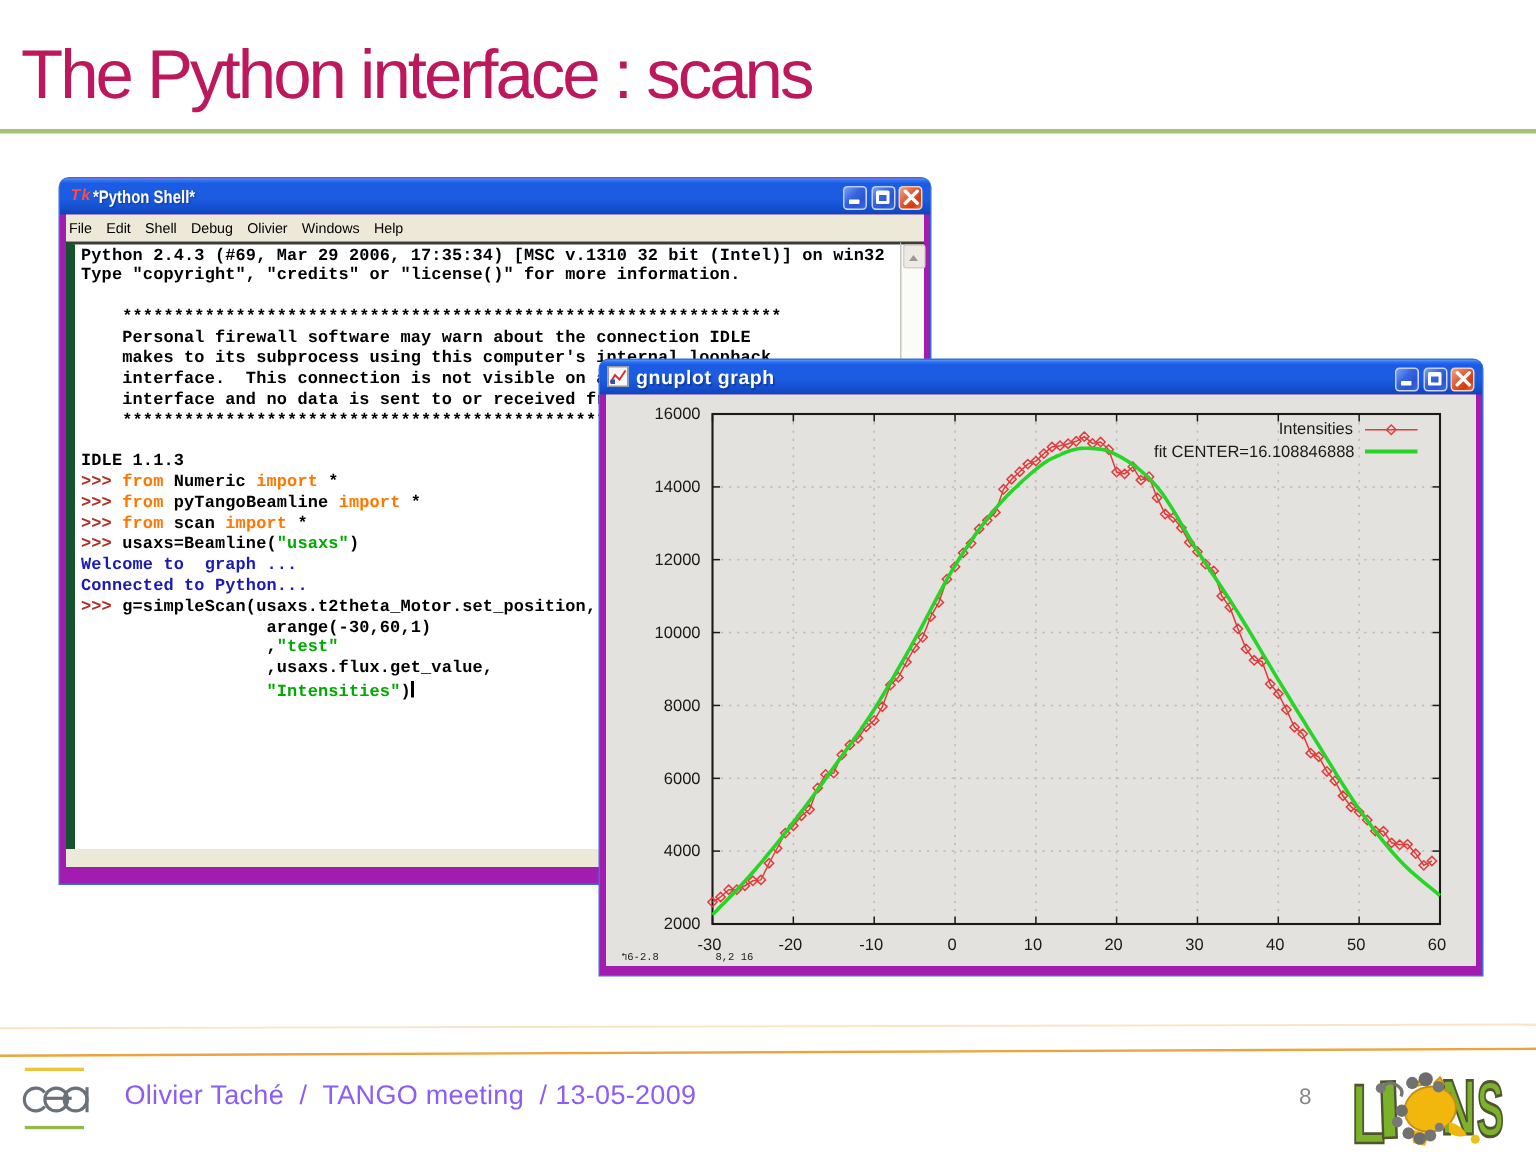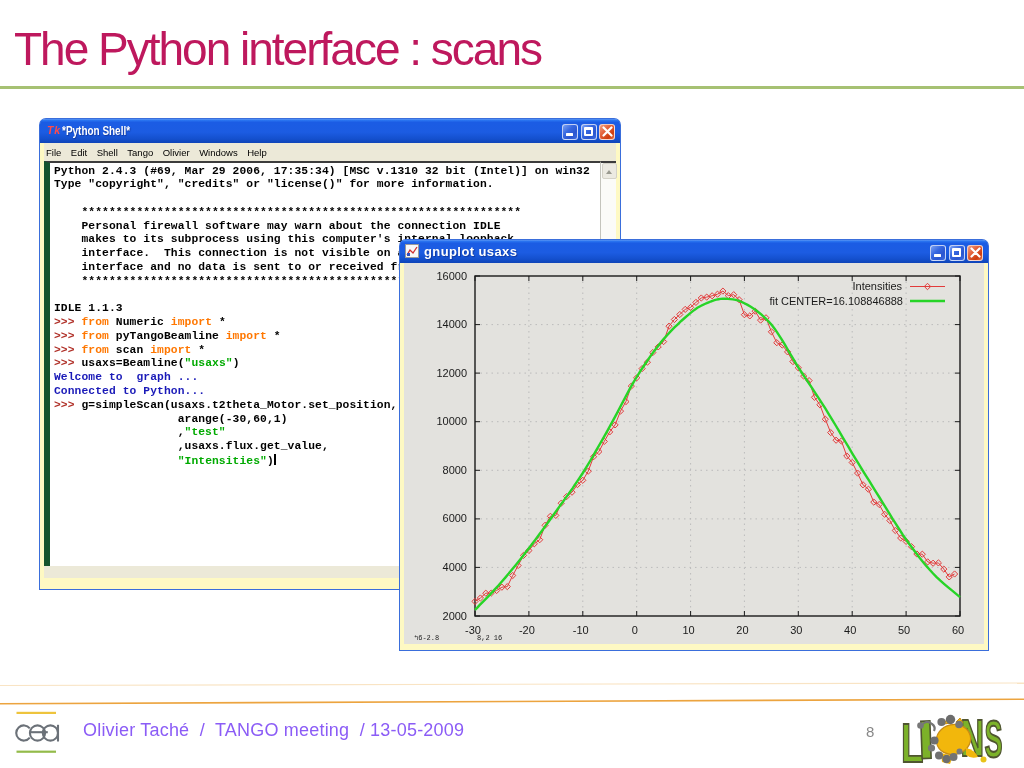--- a/index.html
+++ b/index.html
@@ -1,19 +1,19 @@
 <!DOCTYPE html>
 <html><head><meta charset="utf-8">
 <style>
 html,body{margin:0;padding:0;width:1024px;height:768px;background:#fff;overflow:hidden}
 *{box-sizing:border-box}
 body{font-family:"Liberation Sans",sans-serif;position:relative}
 .title{position:absolute;left:14px;top:22px;font-size:46px;letter-spacing:-2px;color:#be185d}
 .titleline{position:absolute;left:0;top:86px;width:1024px;height:3px;background:#a6c173}
-.win{position:absolute;background:#fef9c3;border-radius:6px 6px 0 0;box-shadow:0 0 0 1px #3a6edb}
+.win{position:absolute;background:#a21caf;border-radius:6px 6px 0 0;box-shadow:0 0 0 1px #3a6edb}
 .tbar{position:relative;height:24px;border-radius:5px 5px 0 0;
  background:linear-gradient(180deg,#5a96f4 0%,#2973f0 6%,#1b5ce4 14%,#1c5ce2 55%,#1450ce 82%,#1048bf 94%,#0f44b8 100%);
  color:#fff;font-weight:bold;font-size:13.5px}
 .tbar .cap{position:absolute;left:22px;top:4.5px;text-shadow:1px 1px 1px #1038a0;font-size:12px;transform:scaleX(.83);transform-origin:0 50%}
 .btns{position:absolute;right:5px;top:4.5px;display:flex;gap:2.5px}
 .btn{width:16px;height:16px;border:1px solid rgba(255,255,255,.7);border-radius:3px;position:relative;
  background:linear-gradient(135deg,#7ba1f2 0%,#3667e0 40%,#2a55cf 70%,#3d6ce4 100%)}
 .btn.close{background:linear-gradient(135deg,#f2a083 0%,#e2613a 40%,#ce3c0e 75%,#e5764c 100%)}
 .btn .mg{position:absolute;left:3px;bottom:3px;width:7px;height:3px;background:#fff;border-radius:.5px}
 .btn .xg{position:absolute;left:2.5px;top:2.5px;width:9px;height:9px;border:2px solid #fff;border-top-width:3px;border-radius:1px}
@@ -96,21 +96,21 @@
           <div class="xg"></div>
         </div>
         <div class="btn close">
           <svg class="xx" width="11" height="11" viewBox="0 0 11 11">
             <path d="M1.5 1.5L9.5 9.5M9.5 1.5L1.5 9.5" stroke="#fff" stroke-width="2.2" stroke-linecap="round"></path>
           </svg>
         </div>
       </div>
  </div>
  <div class="body">
-  <div class="menu"><span>File</span><span>Edit</span><span>Shell</span><span>Tango</span><span>Olivier</span><span>Windows</span><span>Help</span></div>
+  <div class="menu"><span>File</span><span>Edit</span><span>Shell</span><span>Debug</span><span>Olivier</span><span>Windows</span><span>Help</span></div>
   <div class="txt">
 <pre class="code">Python 2.4.3 (#69, Mar 29 2006, 17:35:34) [MSC v.1310 32 bit (Intel)] on win32
 Type "copyright", "credits" or "license()" for more information.
 
     ****************************************************************
     Personal firewall software may warn about the connection IDLE
     makes to its subprocess using this computer's internal loopback
     interface.  This connection is not visible on any external
     interface and no data is sent to or received from the Internet.
     ****************************************************************
@@ -132,21 +132,21 @@
         <div class="sbu"></div>
       </div>
  </div>
 </div>
 <div class="win" id="gp">
  <div class="tbar">
       <div class="gicon"><svg width="12" height="12" viewBox="0 0 12 12">
           <path d="M1 10L4 5L7 8L11 2" stroke="#d03030" stroke-width="1.3" fill="none"></path>
           <rect x="1" y="8" width="3" height="3" fill="#3050c0"></rect>
         </svg></div>
-      <span class="cap" style="left:24px;font-size:13px;transform:none;letter-spacing:0.4px;top:3.5px">gnuplot usaxs</span>
+      <span class="cap" style="left:24px;font-size:13px;transform:none;letter-spacing:0.4px;top:3.5px">gnuplot graph</span>
   <div class="btns">
         <div class="btn">
           <div class="mg"></div>
         </div>
         <div class="btn">
           <div class="xg"></div>
         </div>
         <div class="btn close">
           <svg class="xx" width="11" height="11" viewBox="0 0 11 11">
             <path d="M1.5 1.5L9.5 9.5M9.5 1.5L1.5 9.5" stroke="#fff" stroke-width="2.2" stroke-linecap="round"></path>

